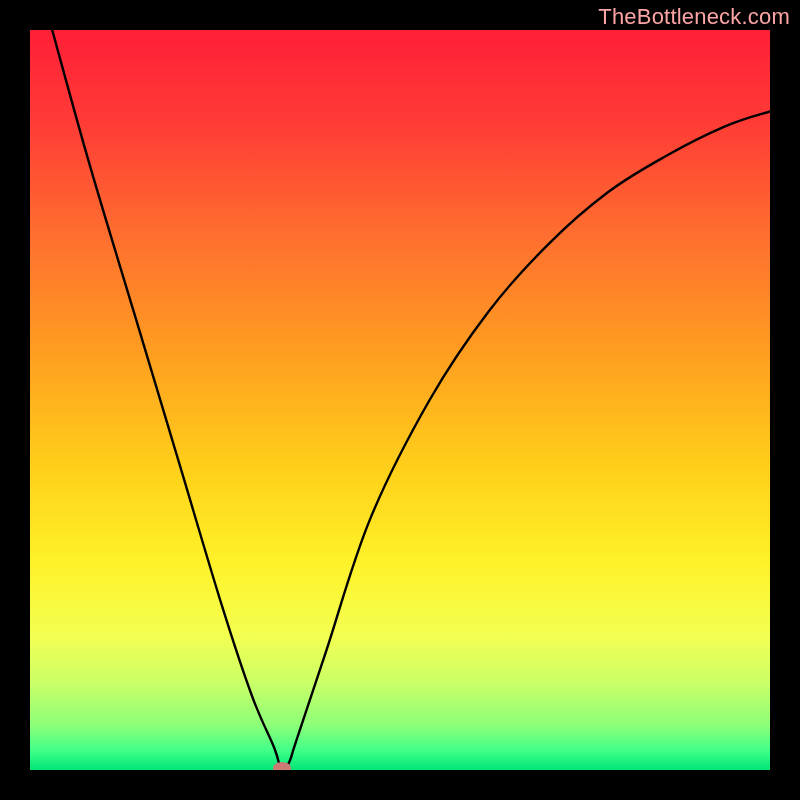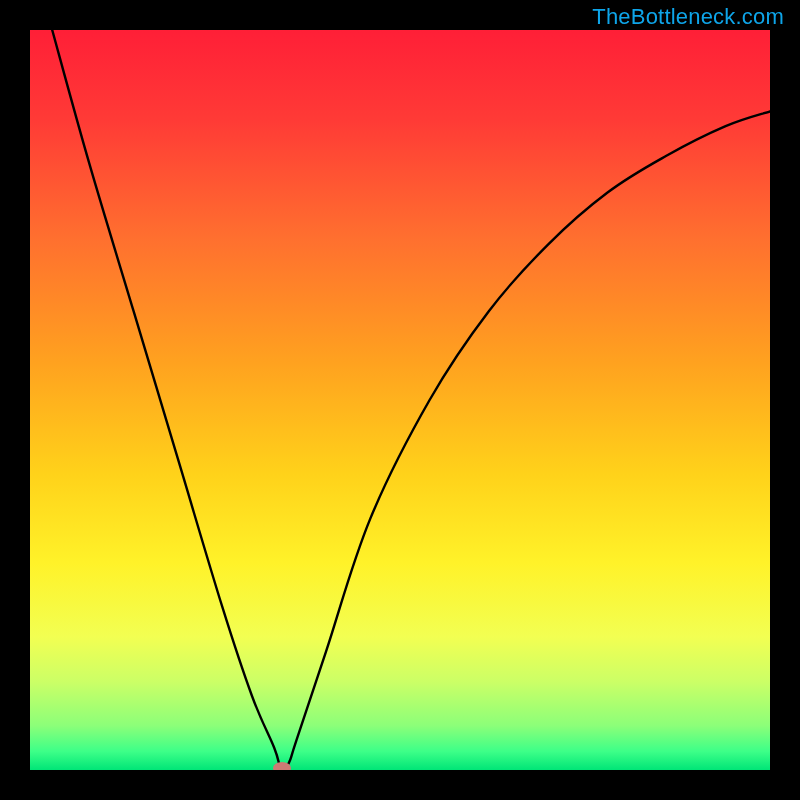--- a/index.html
+++ b/index.html
@@ -7,22 +7,22 @@
     width: 800px;
     height: 800px;
     background: #000;
     position: relative;
     font-family: Arial, Helvetica, sans-serif;
     overflow: hidden;
   }
   .watermark {
     position: absolute;
     top: 4px;
-    right: 16px;
-    color: #0ea5e9;
+    right: 10px;
+    color: #fca5a5;
     font-size: 22px;
     font-weight: 400;
     z-index: 10;
     letter-spacing: 0.2px;
   }
   .plot-area {
     position: absolute;
     left: 30px;
     top: 30px;
     width: 740px;

